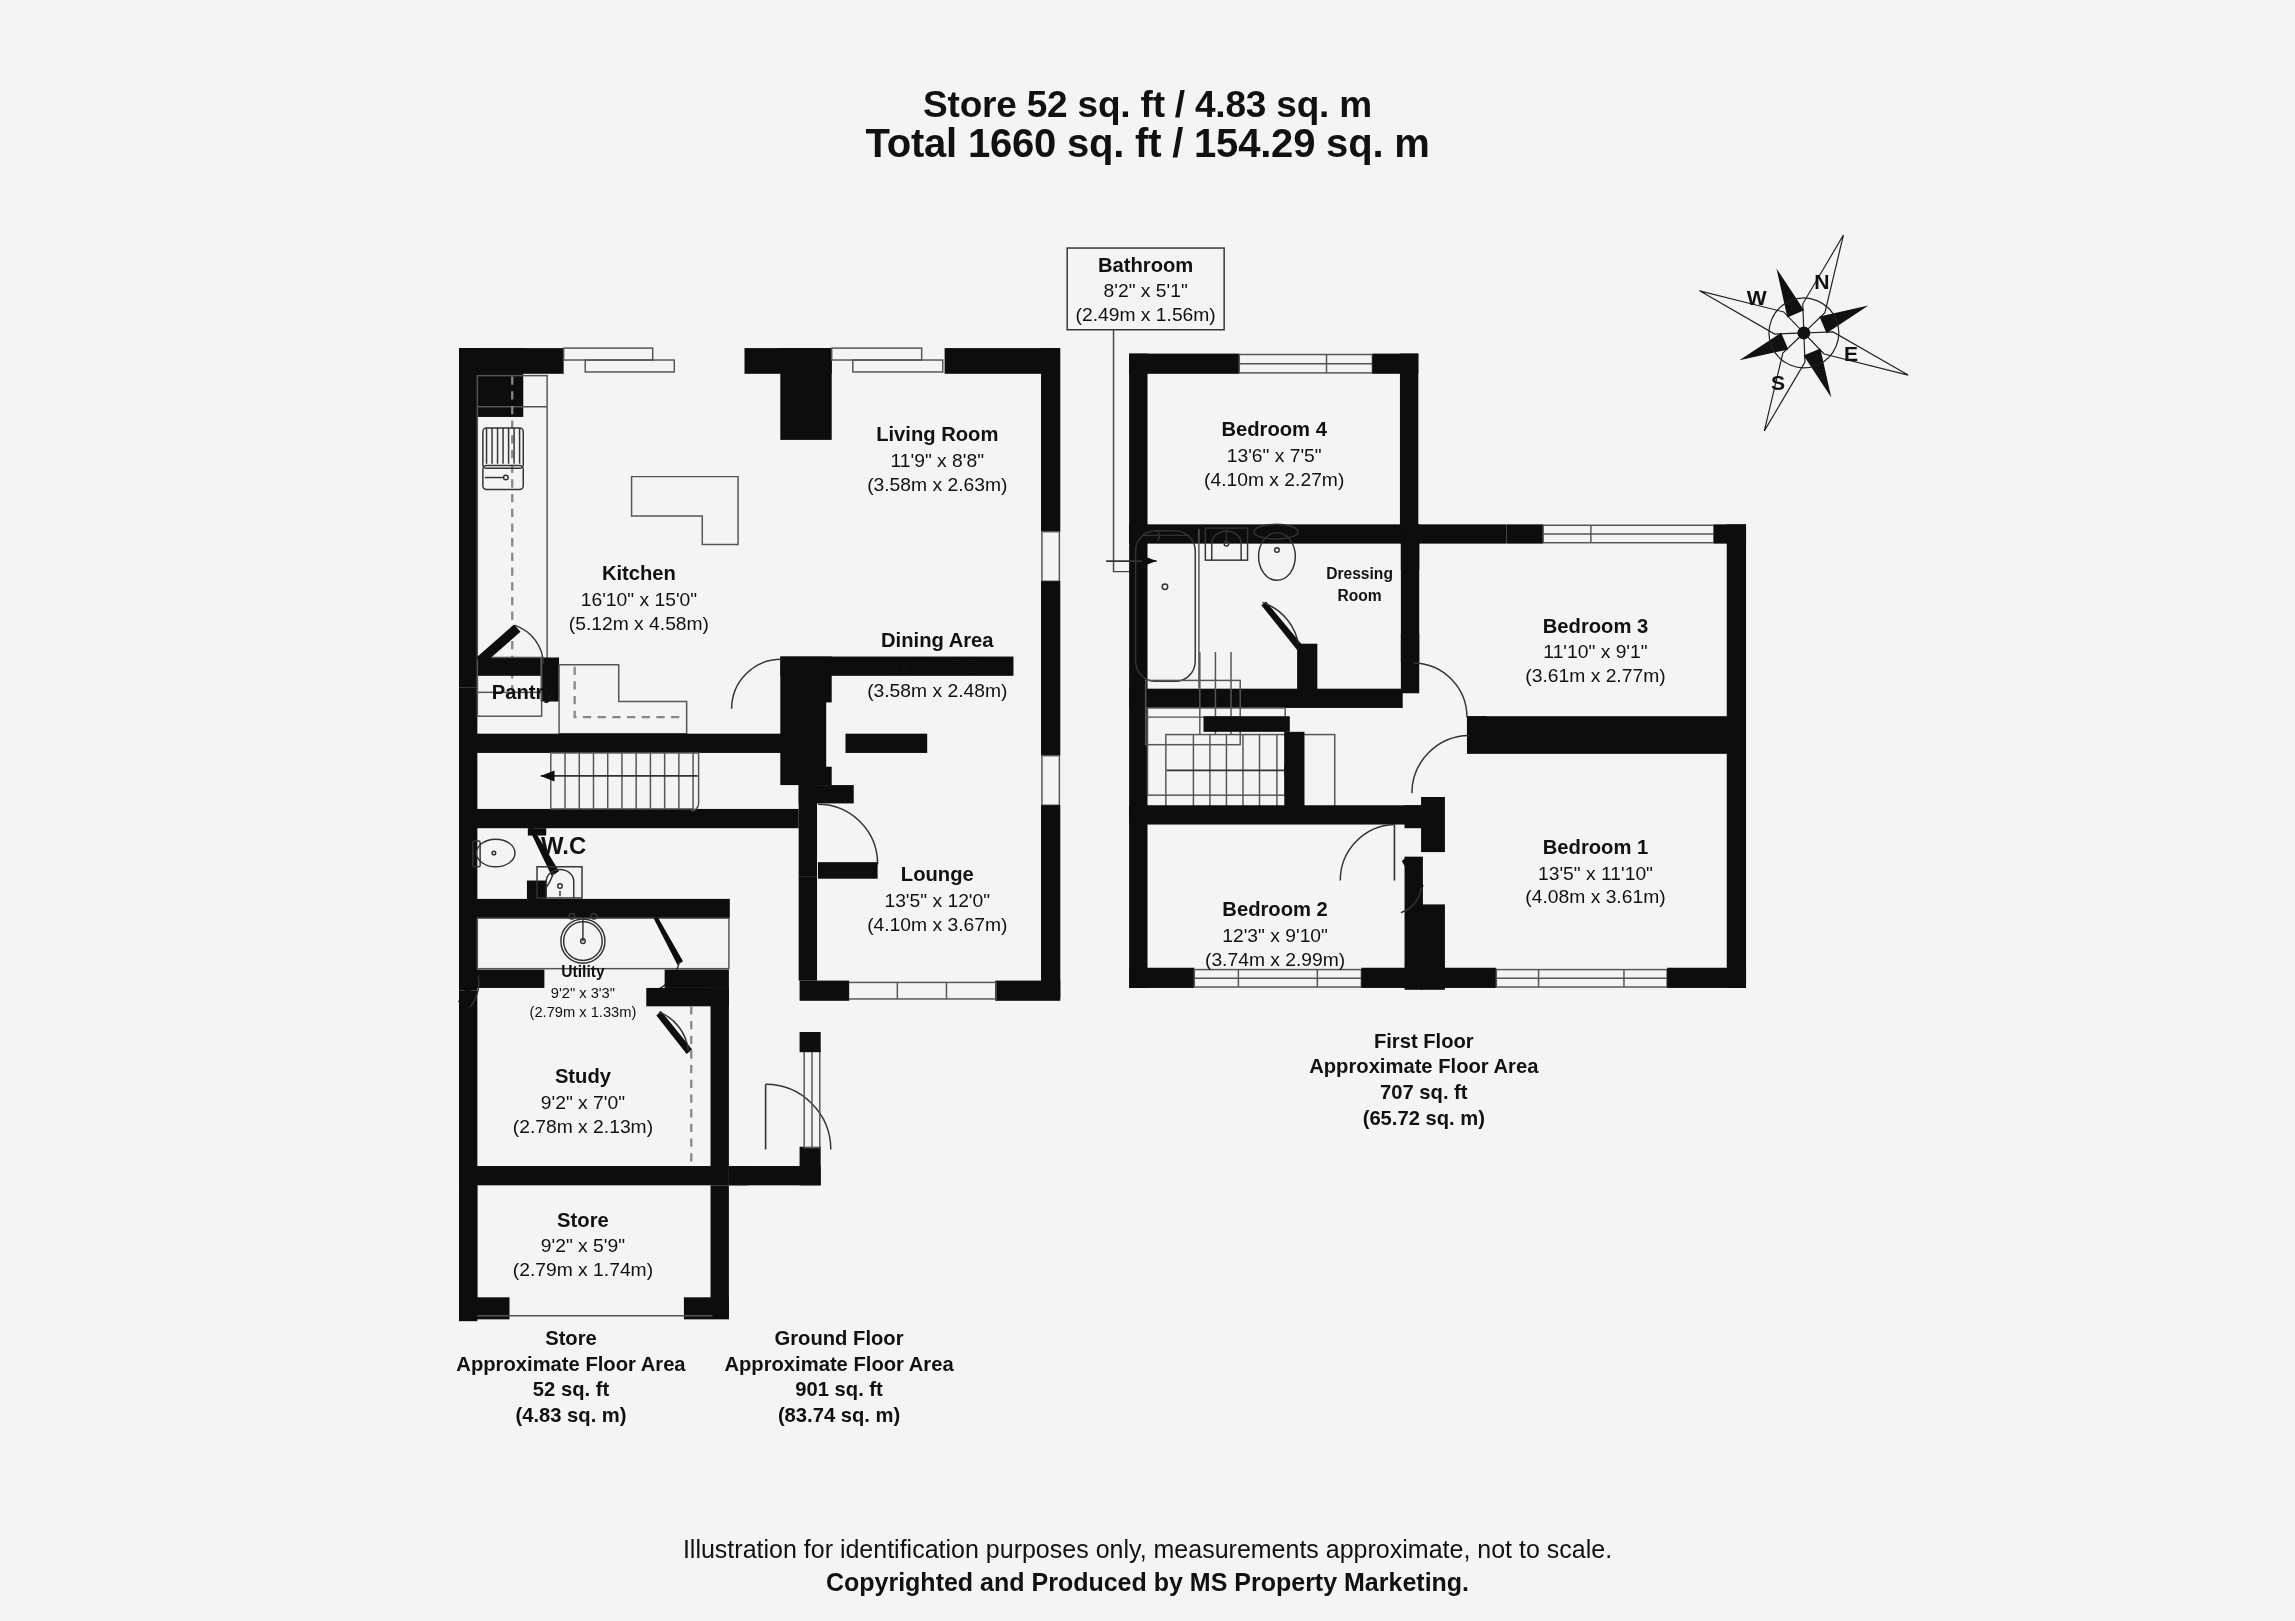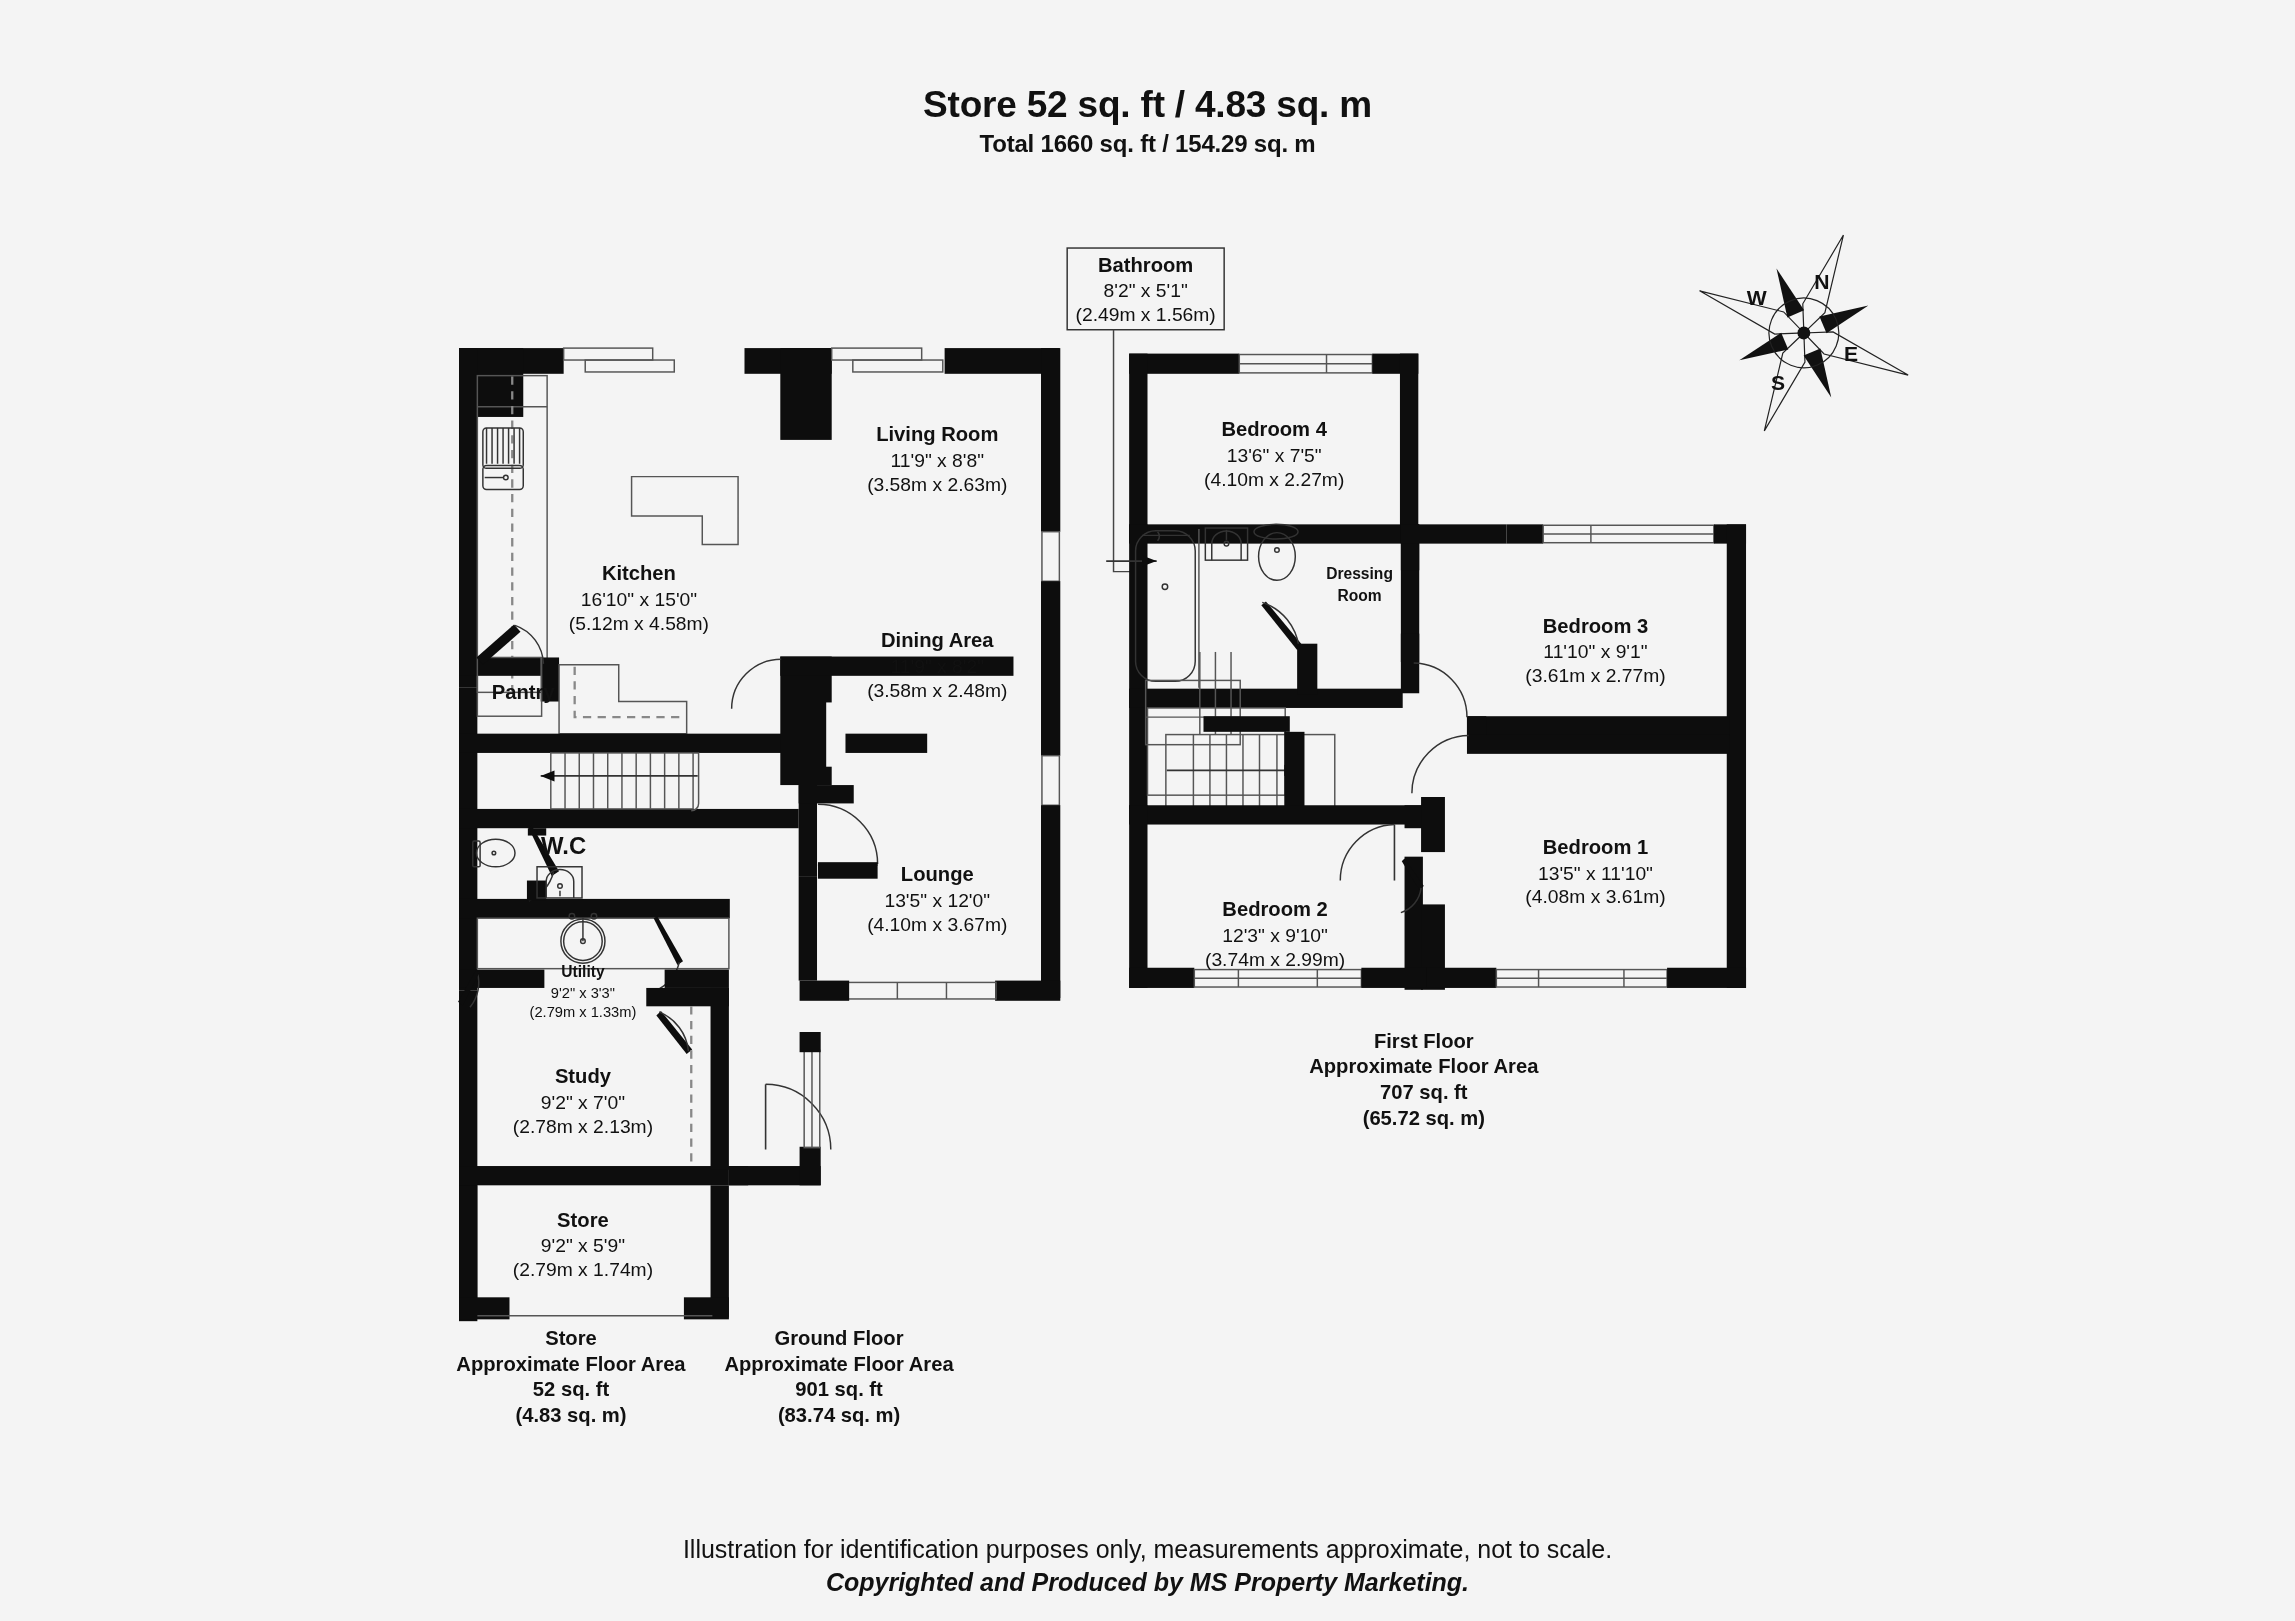--- a/index.html
+++ b/index.html
@@ -33,21 +33,21 @@
     text-align: center;
   }
   .header .line {
     display: block;
     font-weight: bold;
     color: #111;
     letter-spacing: -0.2px;
   }
   .header .l1 { font-size: 30px; line-height: 39px; }
   .header .l2 { font-size: 37px; line-height: 39px; }
-  .header .l3 { font-size: 24px; line-height: 39px; }
+  .header .l3 { font-size: 40px; line-height: 39px; }
 
   
   .footer {
     position: absolute;
     left: 0;
     top: 1533px;
     width: 2295px;
     text-align: center;
   }
   .footer .f1 {
@@ -55,21 +55,20 @@
     font-size: 25px;
     line-height: 33px;
     color: #111;
   }
   .footer .f2 {
     display: block;
     font-size: 25px;
     line-height: 33px;
     font-weight: bold;
     color: #111;
-    font-style: italic;
   }
 
   
   svg#floorplan {
     position: absolute;
     left: 0; top: 0;
     width: 2295px;
     height: 1622px;
     display: block;
   }

